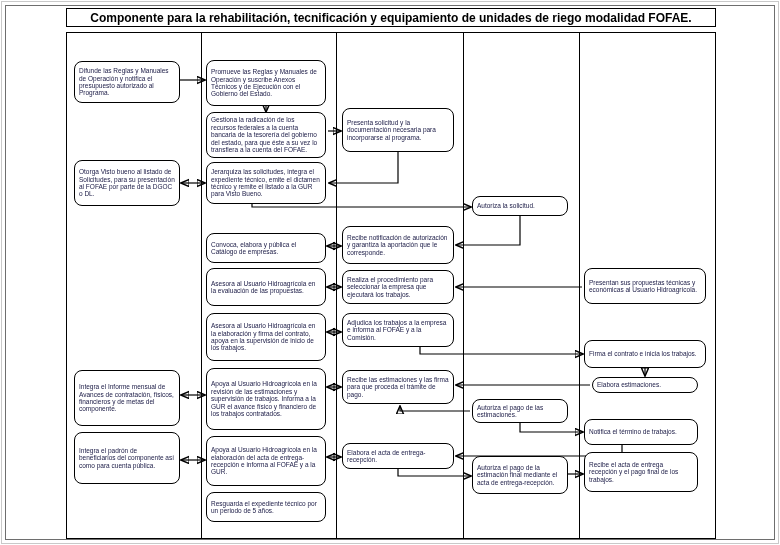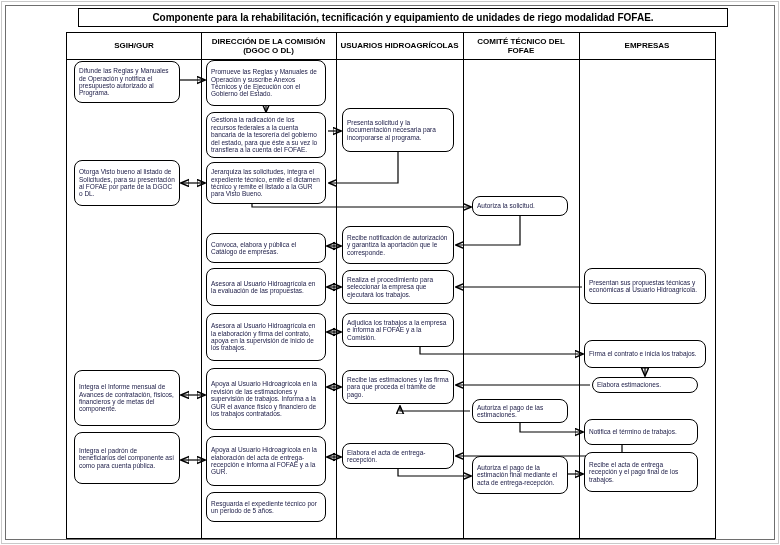--- a/index.html
+++ b/index.html
@@ -5,21 +5,21 @@
   html,body{margin:0;padding:0;background:#fff;}
   #canvas{
     position:relative;width:780px;height:545px;background:#fff;overflow:hidden;
     font-family:"Liberation Sans", sans-serif;color:#000;
   }
   .outer-frame{position:absolute;inset:1px;border:1px solid #c9c9c9;}
   .inner-frame{position:absolute;inset:5px;border:1px solid #6e6e6e;}
   .title-box{
     position:absolute;left:66px;top:8px;width:648px;height:17px;
     border:1px solid #000;display:flex;align-items:center;justify-content:center;
-    font-size:10px;font-weight:bold;background:#fff;z-index:3;margin-left:12px;
+    font-size:12px;font-weight:bold;background:#fff;z-index:3;
   }
   .table{
     position:absolute;left:66px;top:32px;width:648px;height:505px;
     border:1px solid #000;background:#fff;z-index:1;
   }
   .header-row{position:absolute;left:0;top:0;width:648px;height:26px;border-bottom:1px solid #000;}
   .hcell{
     position:absolute;top:0;height:26px;display:flex;align-items:center;justify-content:center;
     text-align:center;font-size:8px;font-weight:bold;line-height:1.15;padding:0 4px;box-sizing:border-box;
   }
@@ -36,27 +36,20 @@
 </head>
 <body>
 
 <div id="canvas">
   <div class="outer-frame"></div>
   <div class="inner-frame"></div>
 
   <div class="title-box">Componente para la rehabilitación, tecnificación y equipamiento de unidades de riego modalidad FOFAE.</div>
 
   <div class="table">
-    <div class="header-row">
-      <div class="hcell" style="left:0;width:134px;">SGIH/GUR</div>
-      <div class="hcell" style="left:134px;width:135px;">DIRECCIÓN DE LA COMISIÓN (DGOC O DL)</div>
-      <div class="hcell" style="left:269px;width:127px;">USUARIOS HIDROAGRÍCOLAS</div>
-      <div class="hcell" style="left:396px;width:116px;">COMITÉ TÉCNICO DEL FOFAE</div>
-      <div class="hcell" style="left:512px;width:136px;">EMPRESAS</div>
-    </div>
     <div class="vline" style="left:134px;"></div>
     <div class="vline" style="left:269px;"></div>
     <div class="vline" style="left:396px;"></div>
     <div class="vline" style="left:512px;"></div>
   </div>
 
   <svg class="connectors" width="780" height="545">
     <defs>
       <marker id="ah" markerWidth="8" markerHeight="8" refX="6" refY="3" orient="auto-start-reverse">
         <path d="M0,0 L7,3 L0,6 z" fill="#000" stroke="none"></path>

